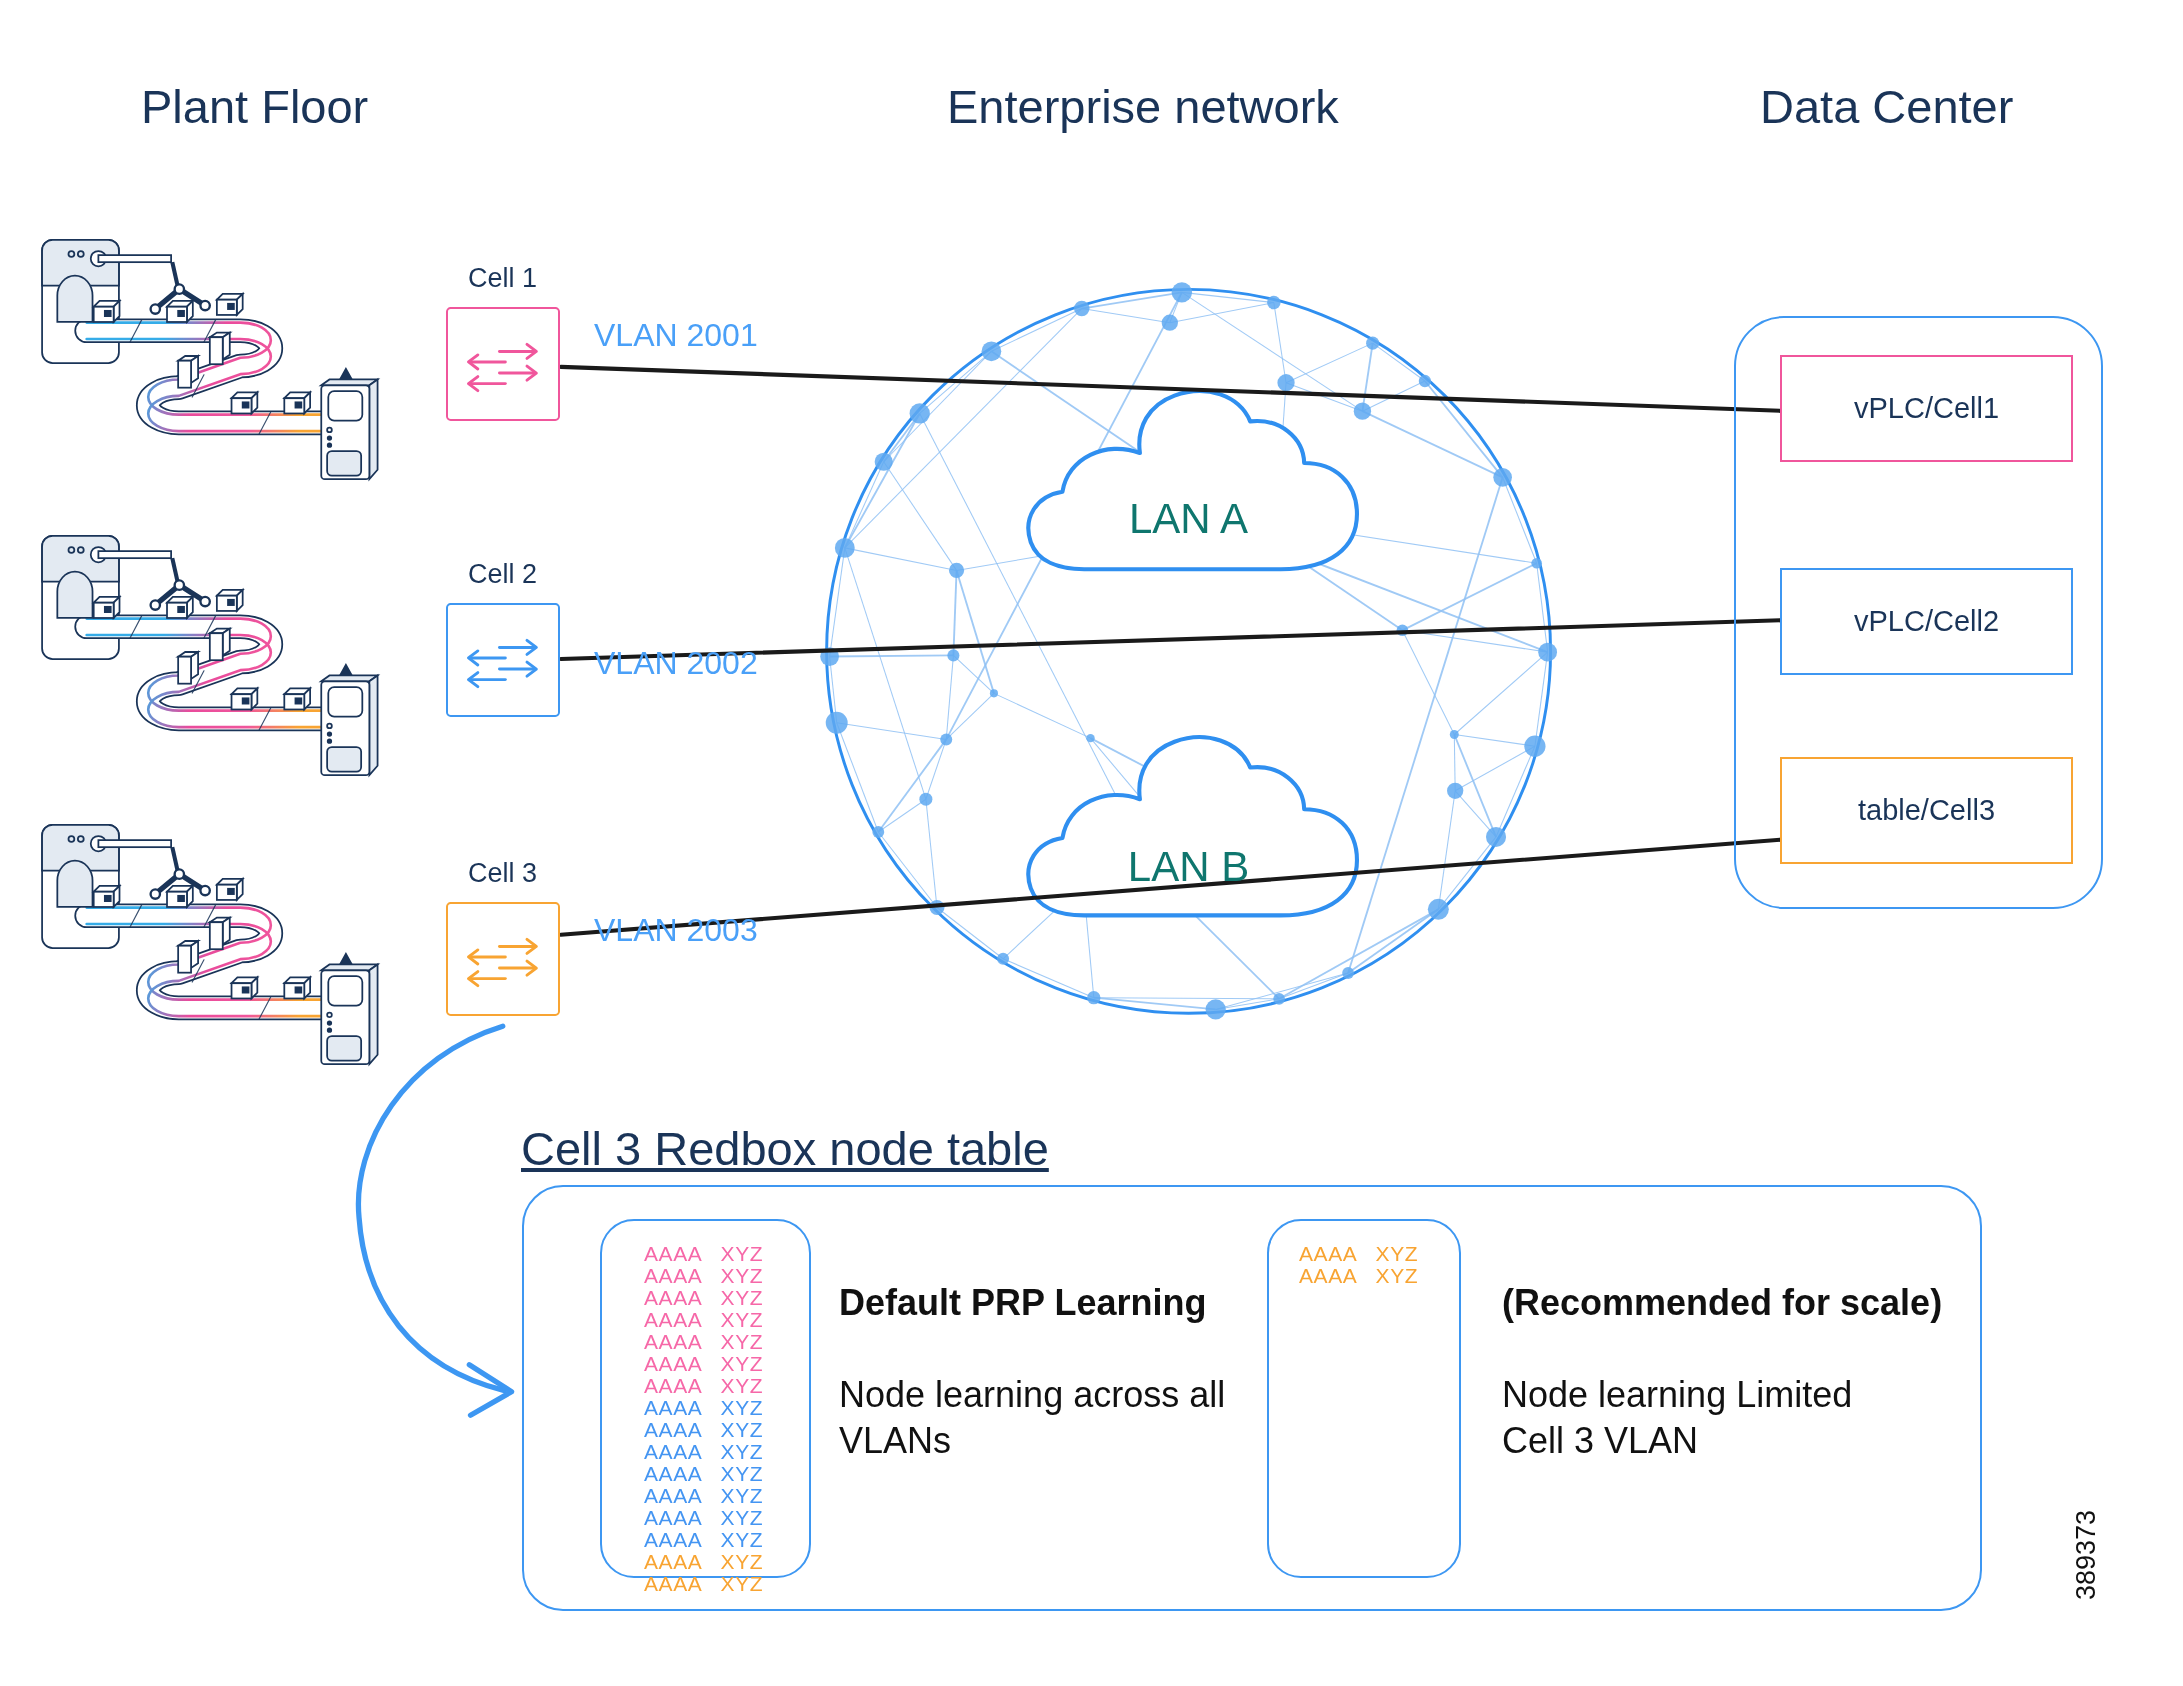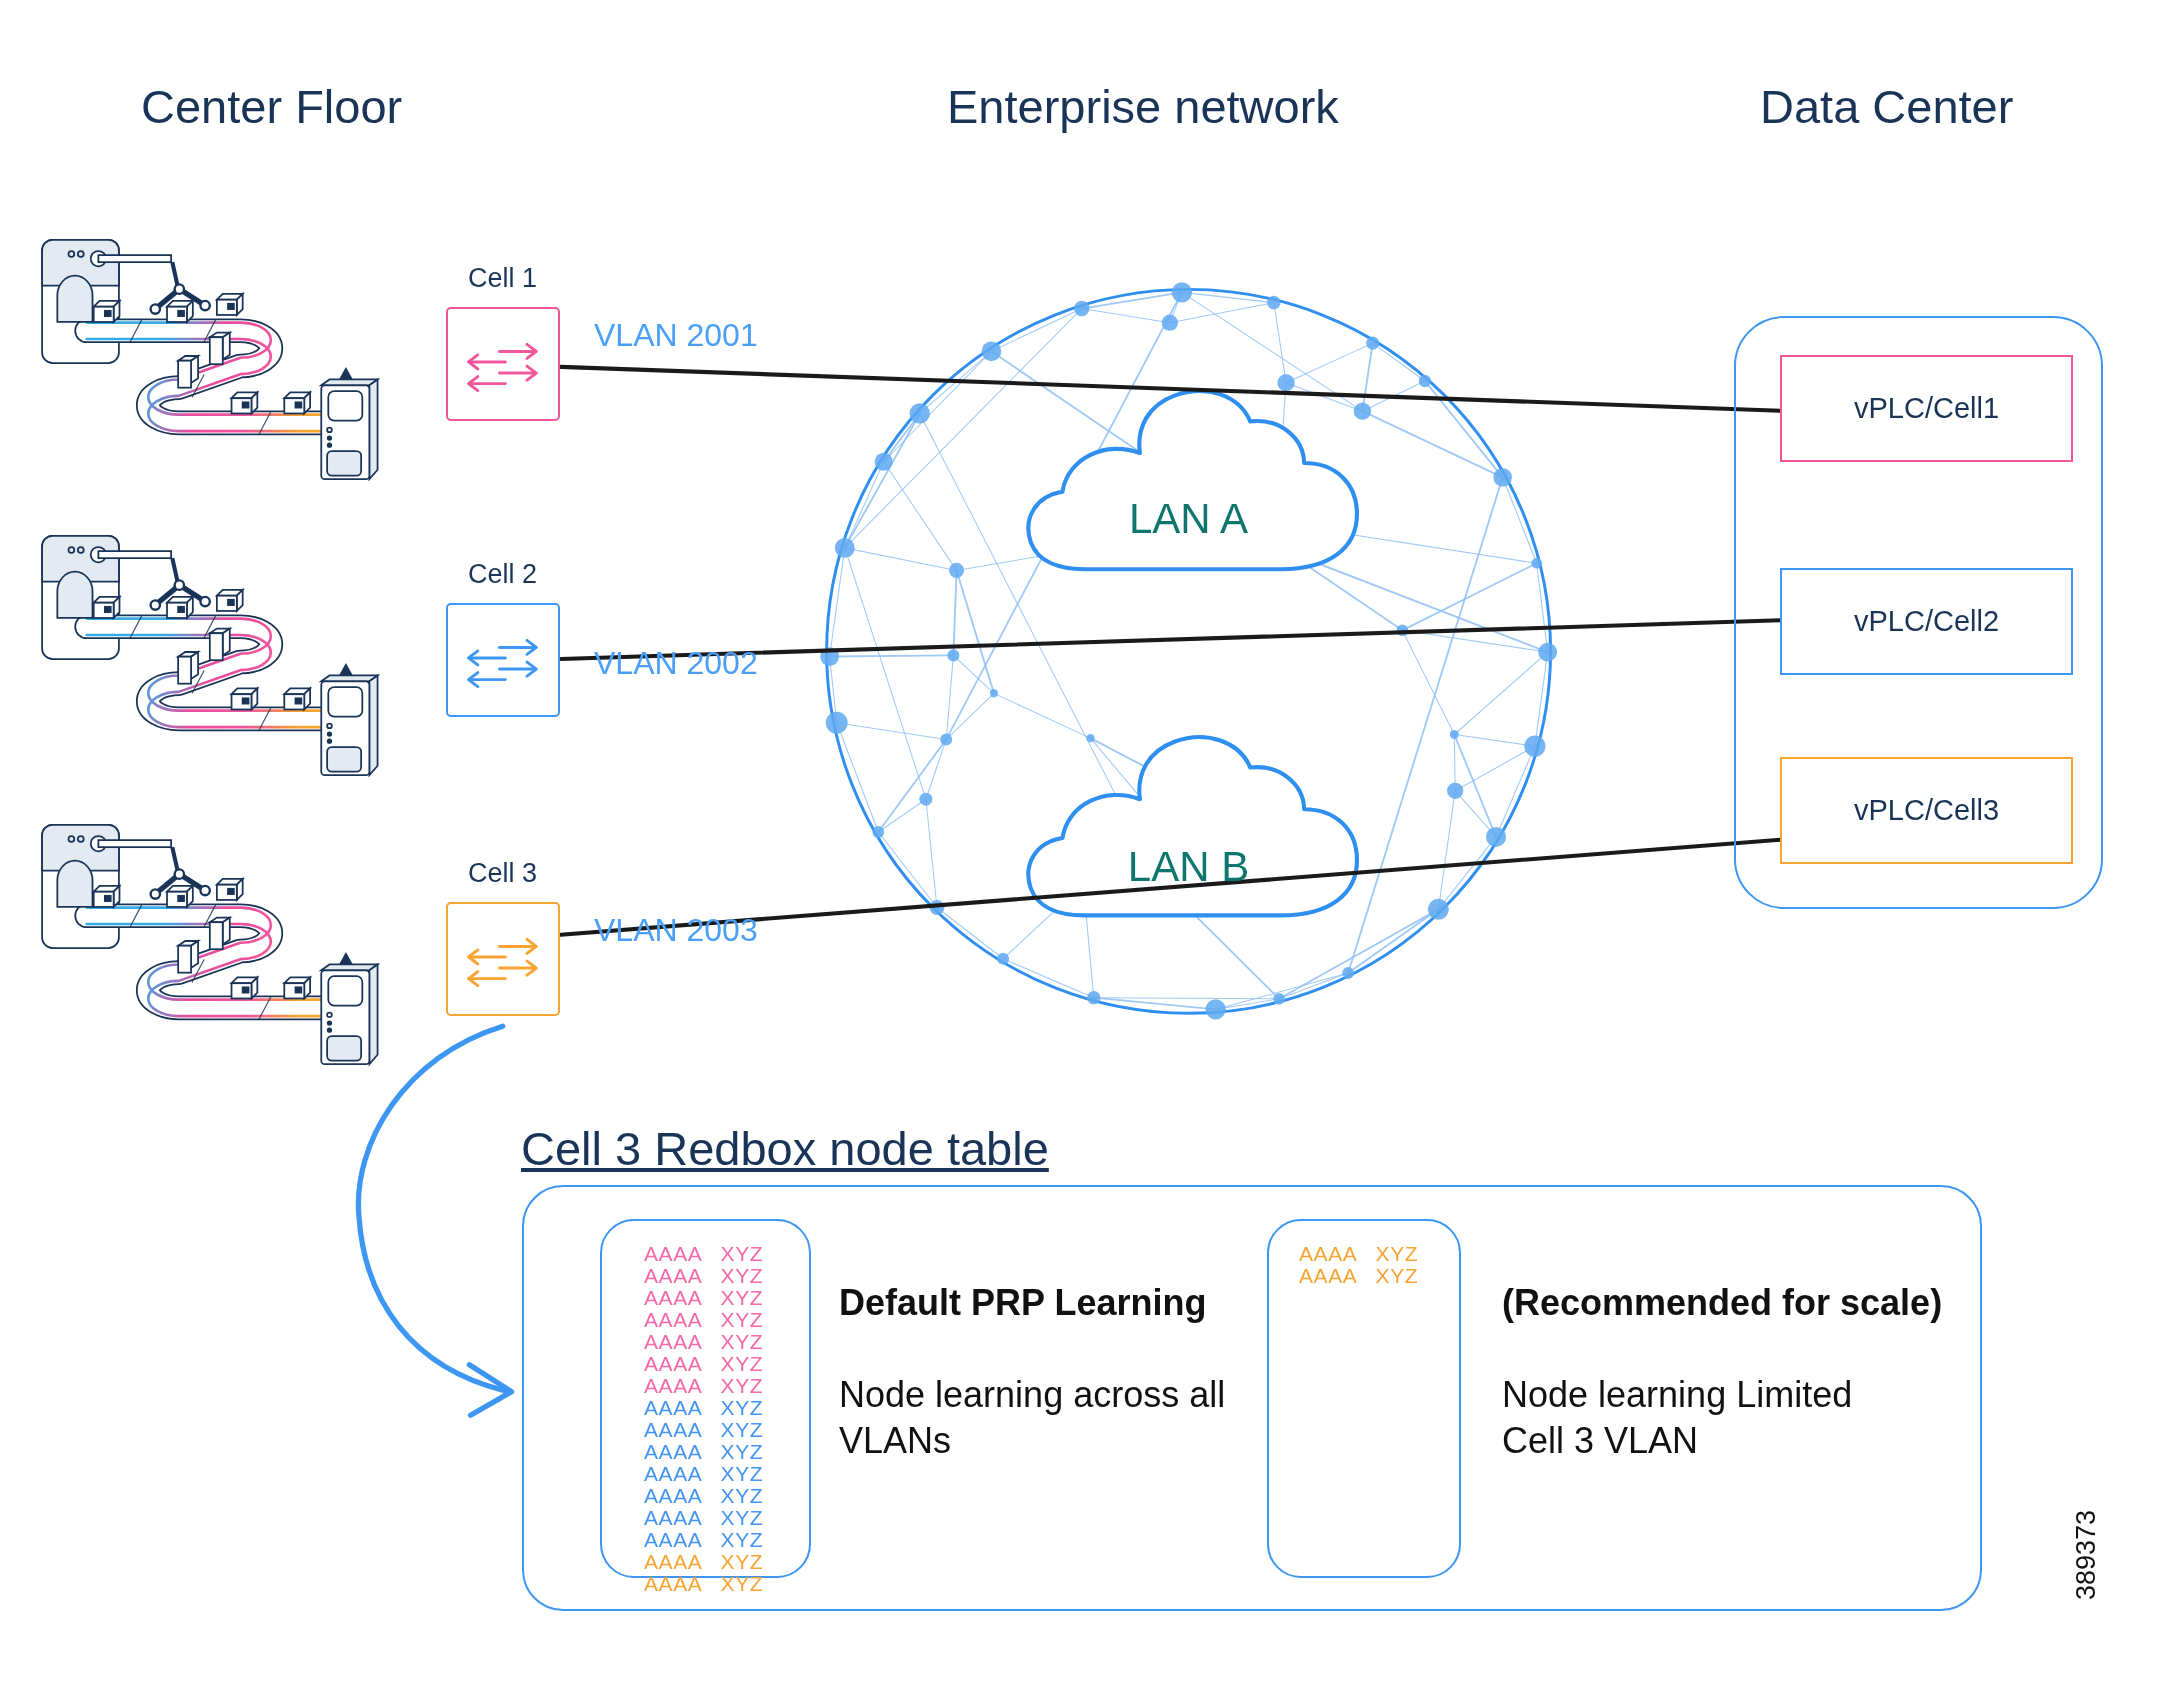--- a/index.html
+++ b/index.html
@@ -293,21 +293,21 @@
 <svg class="abs" style="left:35px;top:234px" width="352" height="261" viewBox="0 0 600 445">
     <use href="#plant-sym"></use>
   </svg>
 <svg class="abs" style="left:35px;top:530px" width="352" height="261" viewBox="0 0 600 445">
     <use href="#plant-sym"></use>
   </svg>
 <svg class="abs" style="left:35px;top:819px" width="352" height="261" viewBox="0 0 600 445">
     <use href="#plant-sym"></use>
   </svg>
 
-<div class="abs title" style="left:141px;top:79px">Center Floor</div>
+<div class="abs title" style="left:141px;top:79px">Plant Floor</div>
 <div class="abs title" style="left:947px;top:79px">Enterprise network</div>
 <div class="abs title" style="left:1760px;top:79px">Data Center</div>
 
 <div class="abs lan-label" style="left:1071px;top:495px">LAN A</div>
 <div class="abs lan-label" style="left:1071px;top:843px">LAN B</div>
 
 <div class="abs cell-label" style="left:468px;top:263px">Cell 1</div>
 <div class="abs cell-box" style="left:446px;top:307px;border-color:#F0569C">
   <svg width="110" height="110" viewBox="0 0 188 187" fill="none" stroke="#F0569C" stroke-width="5" stroke-linecap="round" stroke-linejoin="round">
     <line x1="88" y1="72" x2="148" y2="72"></line>
@@ -353,21 +353,21 @@
 <div class="abs vlan-label" style="left:594px;top:912px">VLAN 2003</div>
 
 <div class="abs dc-container" style="left:1734px;top:316px"></div>
 <div class="abs vplc-box" style="left:1780px;top:355px;border-color:#F0569C">
   <span>vPLC/Cell1</span>
 </div>
 <div class="abs vplc-box" style="left:1780px;top:568px;border-color:#3D97F2">
   <span>vPLC/Cell2</span>
 </div>
 <div class="abs vplc-box" style="left:1780px;top:757px;border-color:#F8A432">
-  <span>vPLC/Cell3</span>
+  <span>table/Cell3</span>
 </div>
 
 <div class="abs nt-heading" style="left:521px;top:1121px">Cell 3 Redbox node table</div>
 <div class="abs outer-panel" style="left:522px;top:1185px"></div>
 
 <div class="abs node-box" style="left:600px;top:1219px;width:211px;height:359px;padding-left:42px">
   <div>
       <div class="nrow" style="color: rgb(246, 104, 168);">AAAA   XYZ</div>
       <div class="nrow" style="color: rgb(246, 104, 168);">AAAA   XYZ</div>
       <div class="nrow" style="color: rgb(246, 104, 168);">AAAA   XYZ</div>

